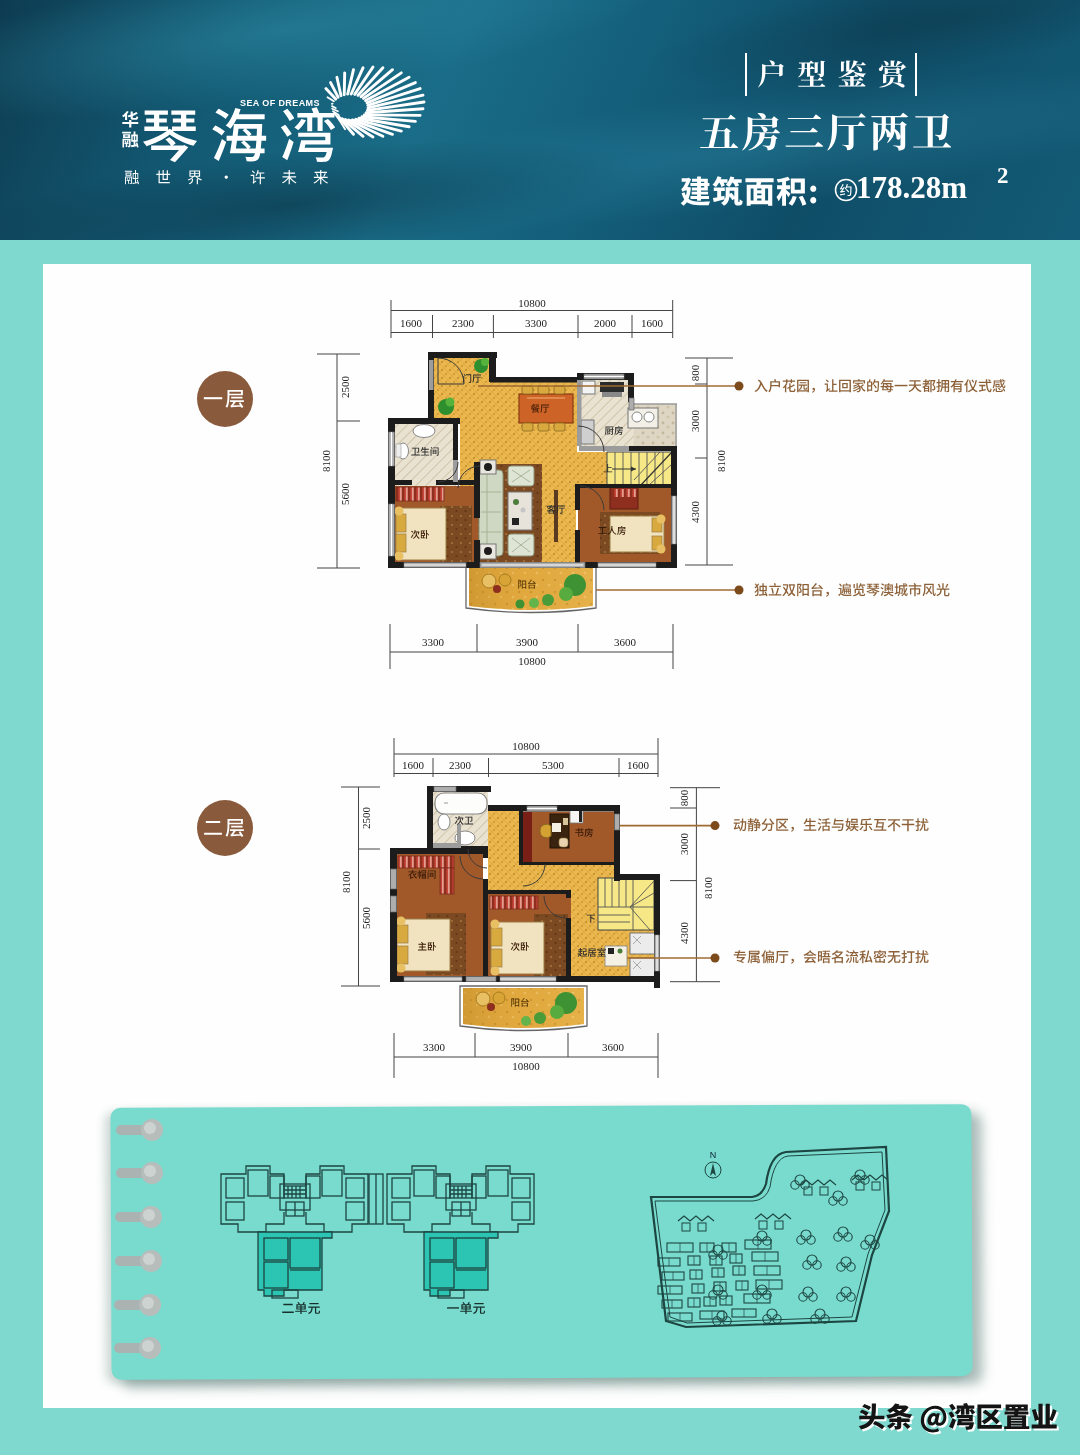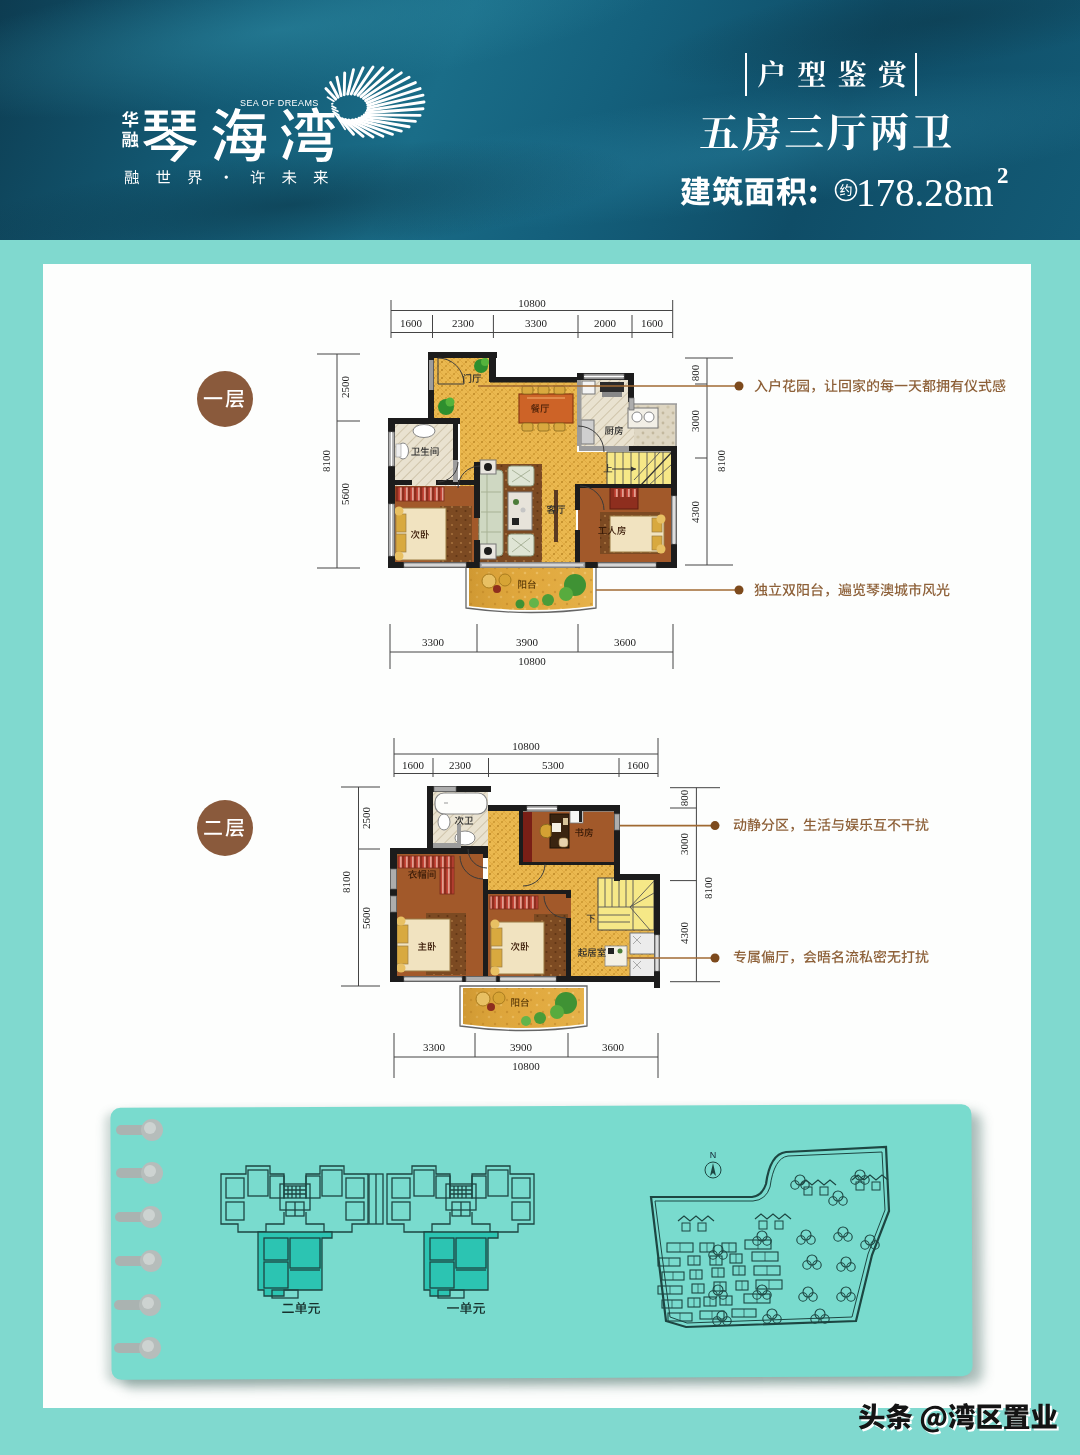--- a/index.html
+++ b/index.html
@@ -51,26 +51,26 @@
 <line x1="37.7" y1="32.4" x2="56.0" y2="5.0" stroke="#fff" stroke-width="2.9" stroke-linecap="round"></line>
 <line x1="41.0" y1="33.3" x2="65.9" y2="5.7" stroke="#fff" stroke-width="2.9" stroke-linecap="round"></line>
 <line x1="44.0" y1="34.7" x2="75.5" y2="7.7" stroke="#fff" stroke-width="2.9" stroke-linecap="round"></line>
 <line x1="46.5" y1="36.4" x2="84.3" y2="10.9" stroke="#fff" stroke-width="2.9" stroke-linecap="round"></line>
 <line x1="48.6" y1="38.5" x2="92.1" y2="15.3" stroke="#fff" stroke-width="2.9" stroke-linecap="round"></line>
 <line x1="50.0" y1="40.8" x2="98.4" y2="20.6" stroke="#fff" stroke-width="2.9" stroke-linecap="round"></line>
 <line x1="50.8" y1="43.3" x2="103.1" y2="26.6" stroke="#fff" stroke-width="2.9" stroke-linecap="round"></line>
 <line x1="51.0" y1="45.9" x2="106.0" y2="33.2" stroke="#fff" stroke-width="2.9" stroke-linecap="round"></line>
 </svg>
 
-<div class="abs" style="left:240px;top:98px;color:#fff;font-size:9px;letter-spacing:0.4px;">SEA OF DREAMS</div>
+<div class="abs" style="left:240px;top:98px;color:#fff;font-size:9px;letter-spacing:0.4px;font-weight:bold;">SEA OF DREAMS</div>
 
 <div class="abs" style="left:745px;top:53px;width:2px;height:43px;background:#fff;"></div>
 <div class="abs" style="left:915px;top:53px;width:2px;height:43px;background:#fff;"></div>
 
-<div class="abs" style="left:856px;top:170px;color:#fff;font-family:'Liberation Serif',serif;font-size:39px;font-weight:normal;letter-spacing:0px;">178.28m</div>
+<div class="abs" style="left:856px;top:170px;color:#fff;font-family:'Liberation Serif',serif;font-size:31px;font-weight:bold;letter-spacing:0px;">178.28m</div>
 
 <div class="abs" style="left:997px;top:163px;color:#fff;font-family:'Liberation Serif',serif;font-size:23px;font-weight:bold;">2</div>
 
 <div class="abs" style="left:43px;top:264px;width:988px;height:1144px;background:#fdfefd;"></div>
 
 <div class="abs" style="left:197px;top:371px;width:56px;height:56px;border-radius:50%;background:#8a5a3c;color:#fff;font-size:20px;text-align:center;line-height:56px;letter-spacing:2px;"></div>
 
 <div class="abs" style="left:197px;top:800px;width:56px;height:56px;border-radius:50%;background:#8a5a3c;color:#fff;font-size:20px;text-align:center;line-height:56px;letter-spacing:2px;"></div>
 
 <svg class="abs" style="left:0;top:0;" width="1080" height="1455" viewBox="0 0 1080 1455" id="plansvg">

